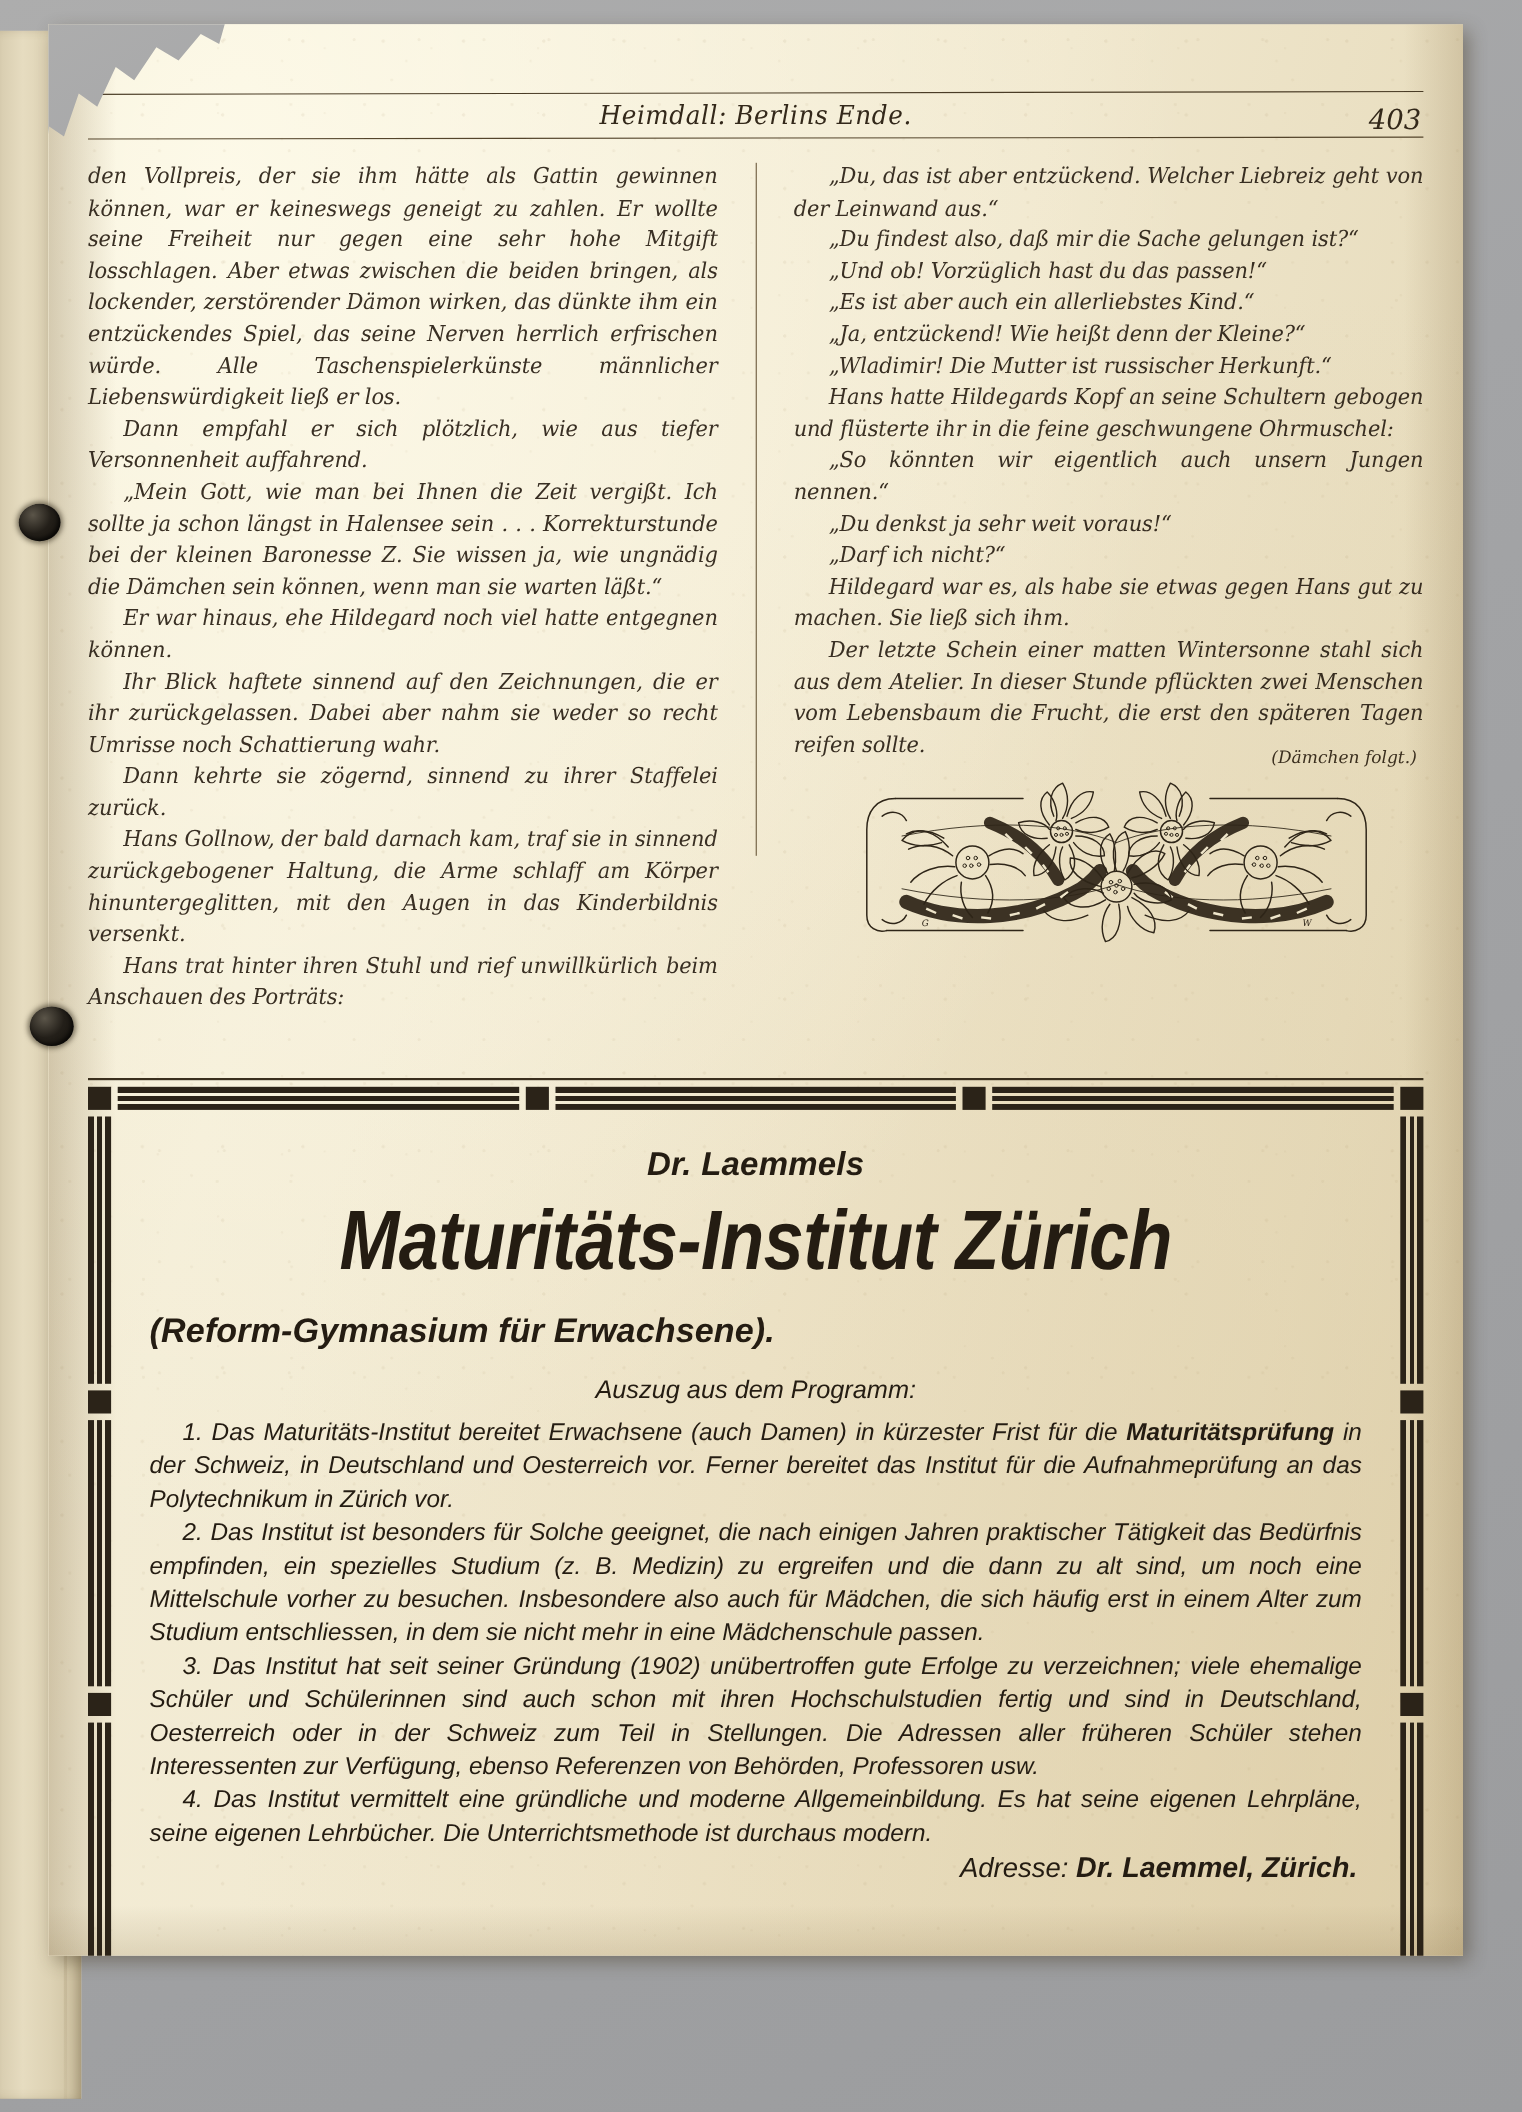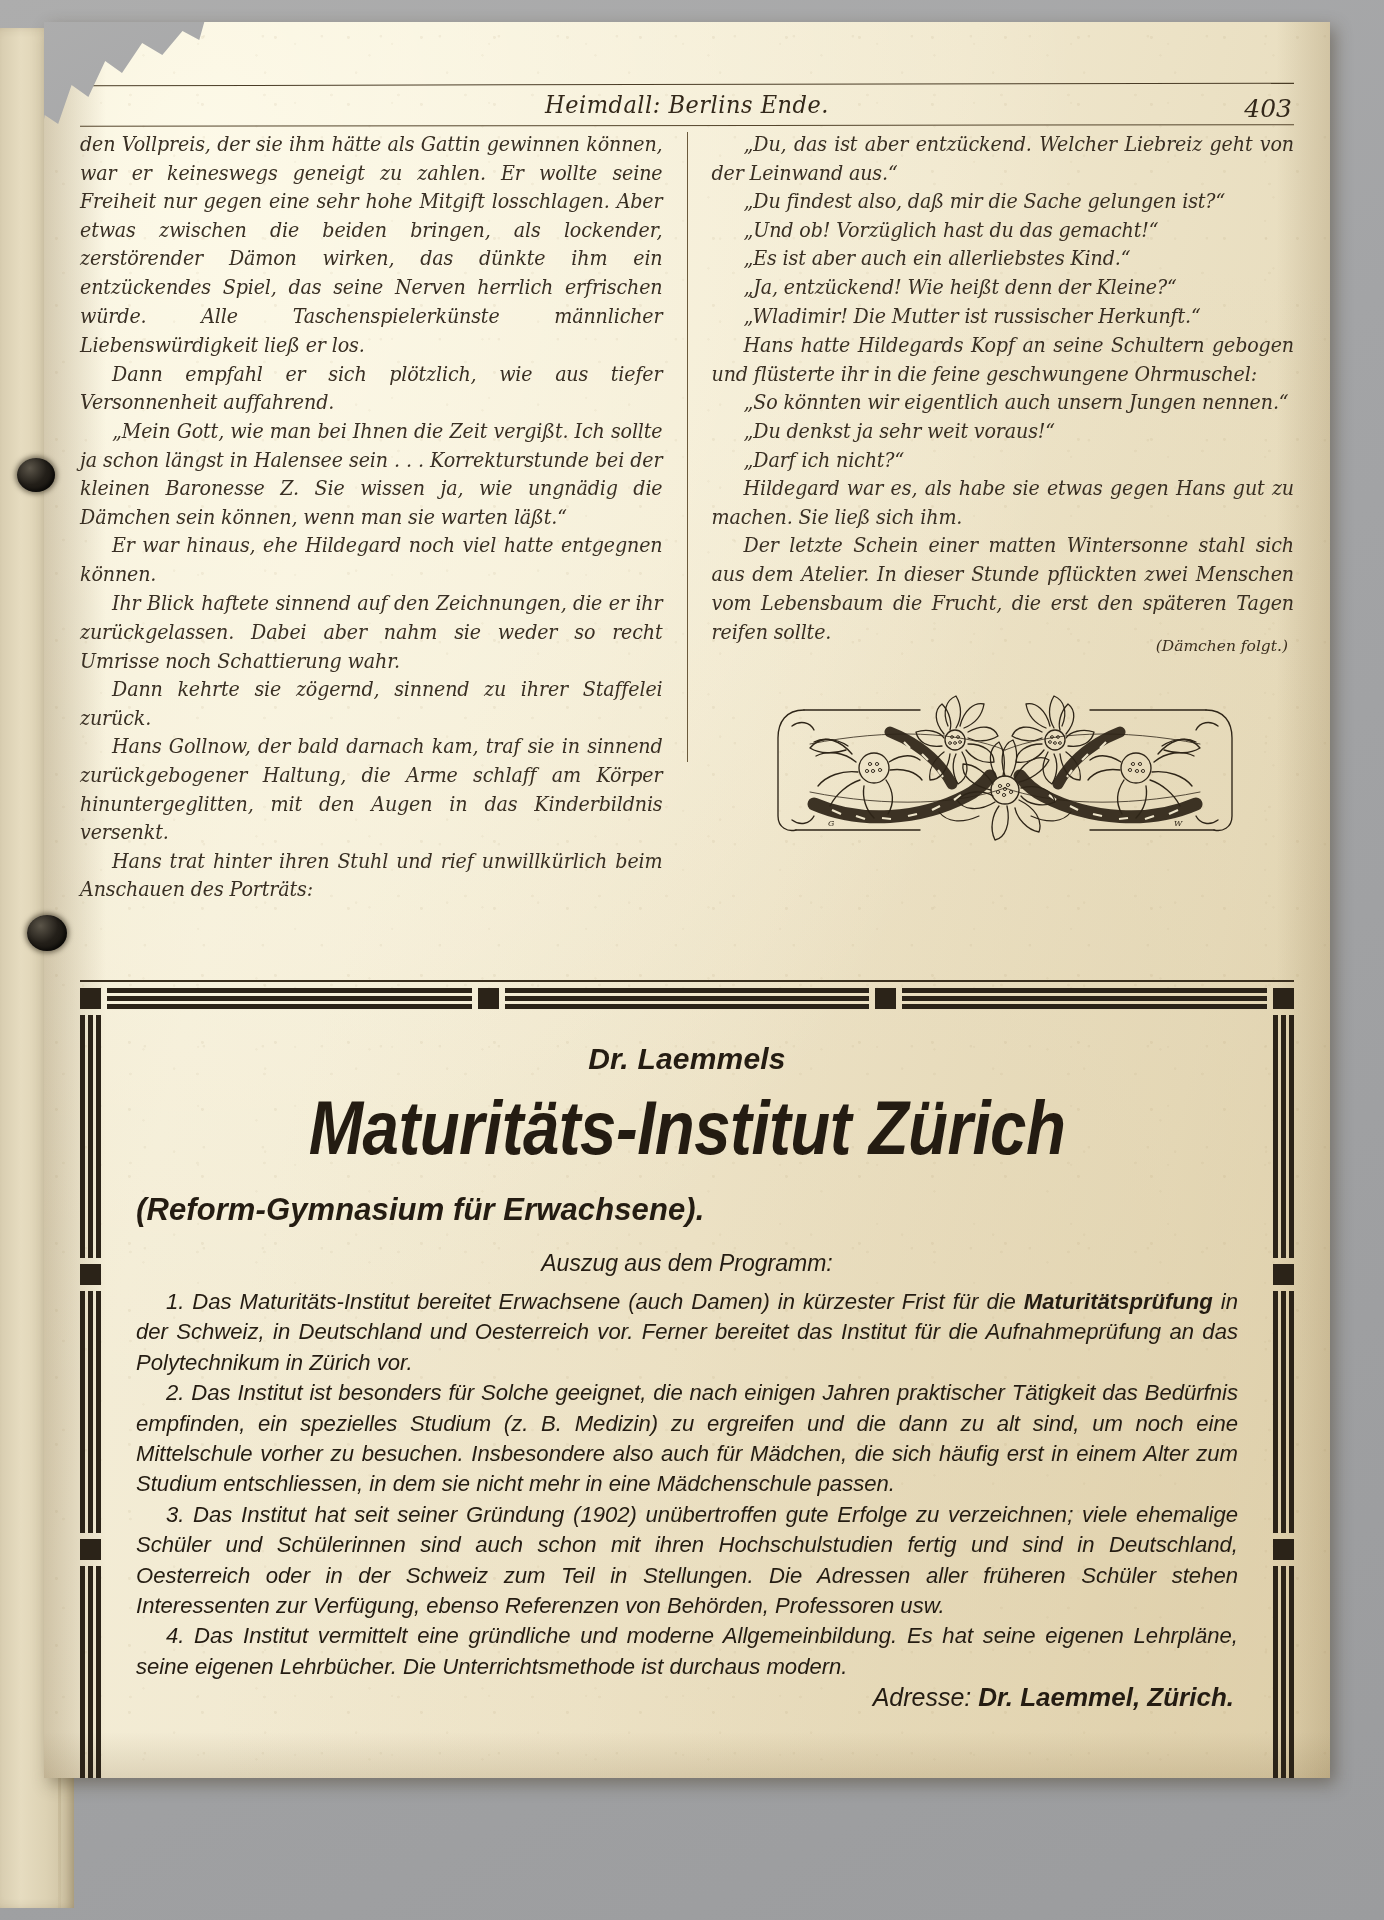--- a/index.html
+++ b/index.html
@@ -134,23 +134,23 @@
   }
   .runhead-rule-bot {
     height: 0; border-top: 1.1px solid #54452c;
     width: 100%;
     transform: rotate(-0.08deg);
   }
 
   
   .columns {
     position: relative;
-    margin-top: 4px;
+    margin-top: 20px;
     display: flex;
-    gap: 4px;
+    gap: 14px;
     height: 810px;
   }
   .col {
     width: 587px;
     position: relative;
   }
   .col-rule {
     width: 0;
     border-left: 1.1px solid #6b5a3c;
     margin: 2px 20px 0 20px;
@@ -350,21 +350,21 @@
             </div>
 
         </div>
 
         <div class="col-rule"></div>
 
         <div class="col">
           <div class="fraktur ink-fade" id="right-col">
               <p class="ind">„Du, das ist aber entzückend. Welcher Liebreiz geht von der Leinwand aus.“</p>
               <p class="ind">„Du findest also, daß mir die Sache gelungen ist?“</p>
-              <p class="ind">„Und ob! Vorzüglich hast du das gemacht!“</p>
+              <p class="ind">„Und ob! Vorzüglich hast du das passen!“</p>
               <p class="ind">„Es ist aber auch ein allerliebstes Kind.“</p>
               <p class="ind">„Ja, entzückend! Wie heißt denn der Kleine?“</p>
               <p class="ind">„Wladimir! Die Mutter ist russischer Herkunft.“</p>
               <p class="ind">Hans hatte Hildegards Kopf an seine Schultern gebogen und flüsterte ihr in die feine geschwungene Ohrmuschel:</p>
               <p class="ind">„So könnten wir eigentlich auch unsern Jungen nennen.“</p>
               <p class="ind">„Du denkst ja sehr weit voraus!“</p>
               <p class="ind">„Darf ich nicht?“</p>
               <p class="ind">Hildegard war es, als habe sie etwas gegen Hans gut zu machen. Sie ließ sich ihm.</p>
               <p class="ind">Der letzte Schein einer matten Wintersonne stahl sich aus dem Atelier. In dieser Stunde pflückten zwei Menschen vom Lebensbaum die Frucht, die erst den späteren Tagen reifen sollte.</p>
             </div>

